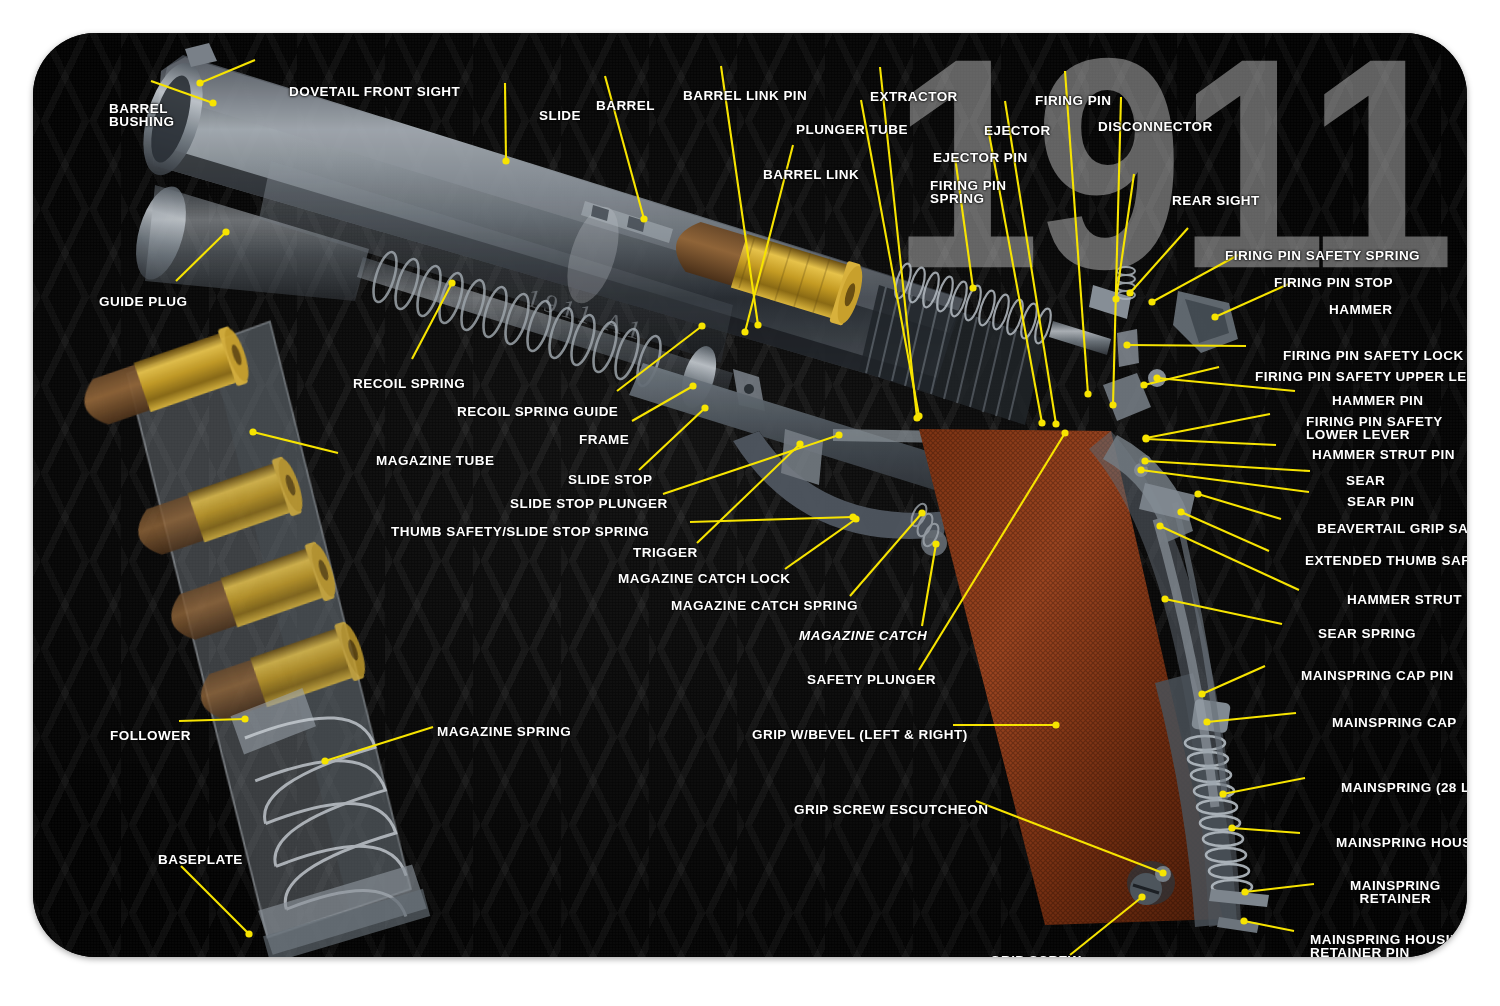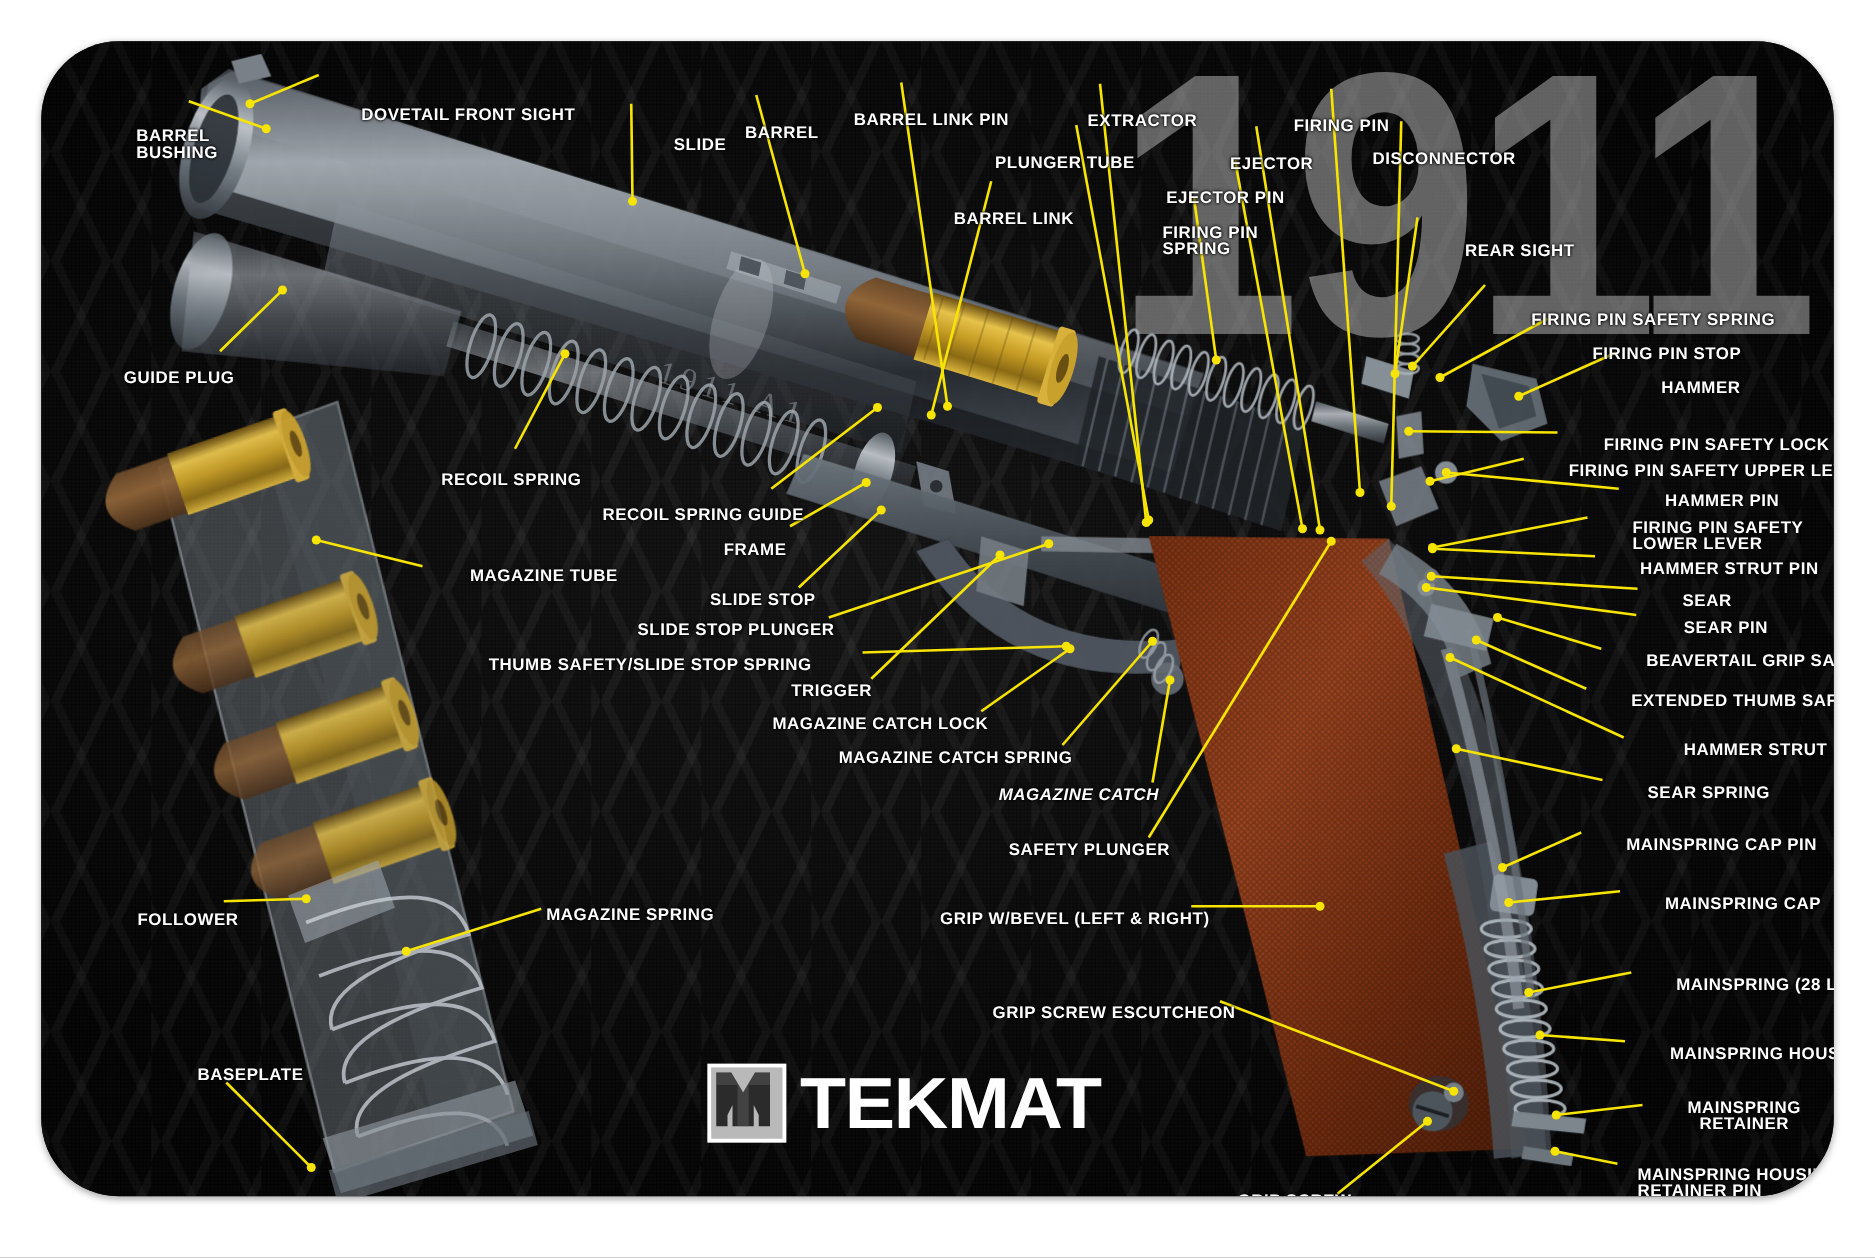--- a/index.html
+++ b/index.html
@@ -501,21 +501,21 @@
 SPRING</div>
         <div class="lbl l" style="left: 1139px; top: 161px;">REAR SIGHT</div>
         <div class="lbl l" style="left: 1192px; top: 216px;">FIRING PIN SAFETY SPRING</div>
         <div class="lbl l" style="left: 1241px; top: 243px;">FIRING PIN STOP</div>
         <div class="lbl l" style="left: 1296px; top: 270px;">HAMMER</div>
         <div class="lbl l" style="left: 66px; top: 262px;">GUIDE PLUG</div>
         <div class="lbl l" style="left: 320px; top: 344px;">RECOIL SPRING</div>
         <div class="lbl l" style="left: 1250px; top: 316px;">FIRING PIN SAFETY LOCK</div>
         <div class="lbl l" style="left: 1222px; top: 337px;">FIRING PIN SAFETY UPPER LEVER</div>
         <div class="lbl l" style="left: 1299px; top: 361px;">HAMMER PIN</div>
-        <div class="lbl l" style="left: 449px; top: 372px;">RECOIL SPRING GUIDE</div>
+        <div class="lbl l" style="left: 424px; top: 372px;">RECOIL SPRING GUIDE</div>
         <div class="lbl l" style="left: 1273px; top: 382px;">FIRING PIN SAFETY
 LOWER LEVER</div>
         <div class="lbl l" style="left: 546px; top: 400px;">FRAME</div>
         <div class="lbl l" style="left: 1279px; top: 415px;">HAMMER STRUT PIN</div>
         <div class="lbl l" style="left: 343px; top: 421px;">MAGAZINE TUBE</div>
         <div class="lbl l" style="left: 1313px; top: 441px;">SEAR</div>
         <div class="lbl l" style="left: 535px; top: 440px;">SLIDE STOP</div>
         <div class="lbl l" style="left: 1314px; top: 462px;">SEAR PIN</div>
         <div class="lbl l" style="left: 477px; top: 464px;">SLIDE STOP PLUNGER</div>
         <div class="lbl l" style="left: 1284px; top: 489px;">BEAVERTAIL GRIP SAFETY</div>
@@ -537,25 +537,15 @@
         <div class="lbl l" style="left: 761px; top: 770px;">GRIP SCREW ESCUTCHEON</div>
         <div class="lbl l" style="left: 1303px; top: 803px;">MAINSPRING HOUSING</div>
         <div class="lbl l" style="left: 89px; top: 820px; padding-left: 36px;">BASEPLATE</div>
         <div class="lbl l" style="left: 1317px; top: 846px; text-align: center;">MAINSPRING
 RETAINER</div>
         <div class="lbl l" style="left: 1277px; top: 900px;">MAINSPRING HOUSING
 RETAINER PIN</div>
         <div class="lbl l" style="left: 957px; top: 921px;">GRIP SCREW</div>
       </div>
 
-    <div id="logo">
-      <div id="logomark">
-        <svg width="51" height="51" viewBox="0 0 51 51">
-          <rect width="51" height="51" fill="#b9b9b9"></rect>
-          <path d="M4 4 L16 4 L25.5 20 L35 4 L47 4 L47 47 L38 47 L38 38 L34 30 L34 47 L25.5 47 L17 47 L17 30 L13 38 L13 47 L4 47 Z" fill="#2b2b2b"></path>
-          <path d="M4 4 L16 4 L25.5 20 L35 4 L47 4 L47 14 L30 14 L30 47 L21 47 L21 14 L4 14 Z" fill="#6e6e6e" opacity=".35"></path>
-        </svg>
-      </div>
-      <div id="logotext">TEKMAT</div>
-    </div>
 
   </div>
 </div>
 
 </body></html>

